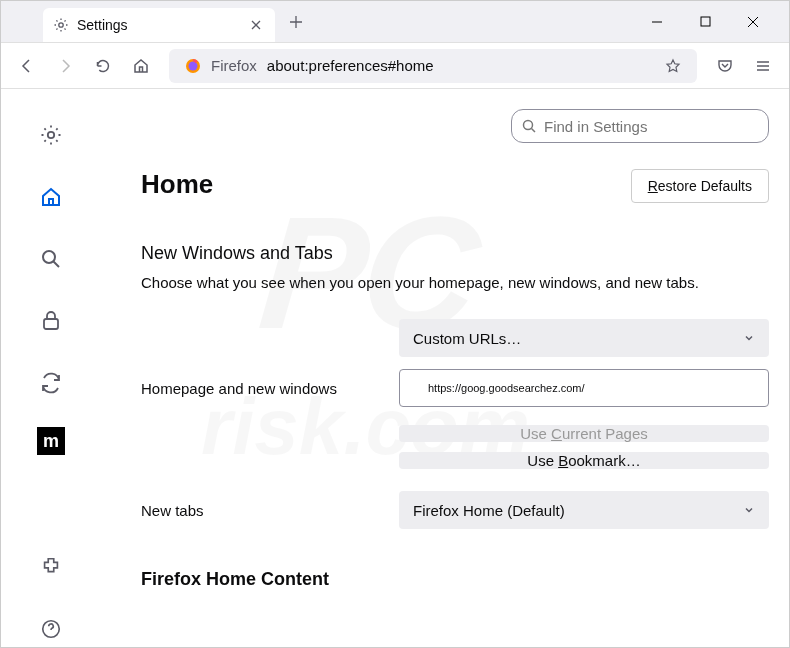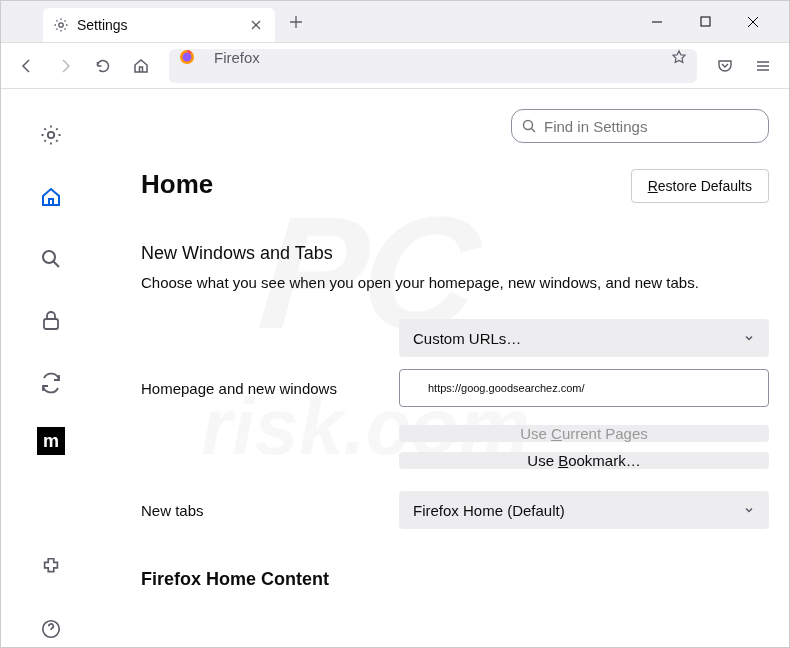--- a/index.html
+++ b/index.html
@@ -110,22 +110,23 @@
       cursor: pointer;
       color: #5b5b66;
     }
     .tb-btn.disabled { color: #bbb; }
     .urlbar {
       flex: 1;
       height: 34px;
       background: #f0f0f4;
       border-radius: 6px;
       display: flex;
-      padding: 0 10px;
-      gap: 19px;
+      align-items: center;
+      padding: 0 16px;
+      gap: 10px;
       margin: 0 6px;
     }
     .urlbar .fx-logo { width: 16px; height: 16px; }
     .url-ident { color: #5b5b66; font-size: 15px; }
     .url-path { color: #0c0c0d; font-size: 15px; }
     .url-star { margin-left: auto; color: #5b5b66; cursor: pointer; }
     
     
     .content {
       display: flex;
@@ -350,20 +351,21 @@
   </div>
   <div class="urlbar">
     <span class="fx-logo">
       <svg width="16" height="16" viewBox="0 0 16 16">
           <circle cx="8" cy="8" r="7" fill="#ff9500"></circle>
           <circle cx="8" cy="8" r="4.5" fill="#9059ff"></circle>
           <path d="M8 1c2 0 4 1 5 3-1 0-2 .5-2.5 1.5C10 4 9 3.5 8 3.5V1z" fill="#ff4f5e"></path>
         </svg>
     </span>
     <span class="url-ident">Firefox</span>
+    <span class="url-path">about:preferences#home</span>
     <span class="url-star">
       <svg width="16" height="16" viewBox="0 0 16 16" fill="none" stroke="#5b5b66" stroke-width="1.2">
           <path d="M8 2l1.8 3.8 4.2.5-3 3 0.8 4.2L8 11.5l-3.8 2 0.8-4.2-3-3 4.2-.5z"></path>
         </svg>
     </span>
   </div>
   <div class="tb-btn">
     <svg width="18" height="18" viewBox="0 0 18 18" fill="none" stroke="#5b5b66" stroke-width="1.4">
         <path d="M3 4h12v4a6 6 0 0 1-12 0V4z M6 7l3 3 3-3"></path>
       </svg>

